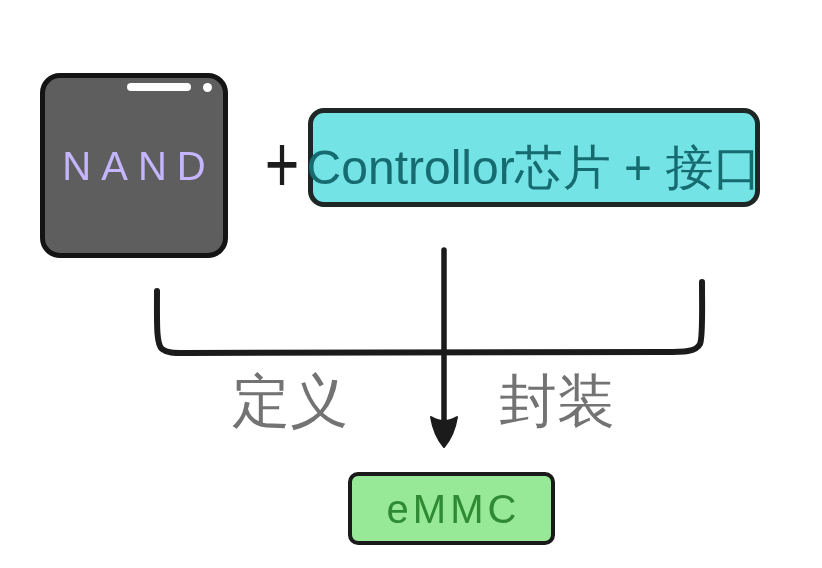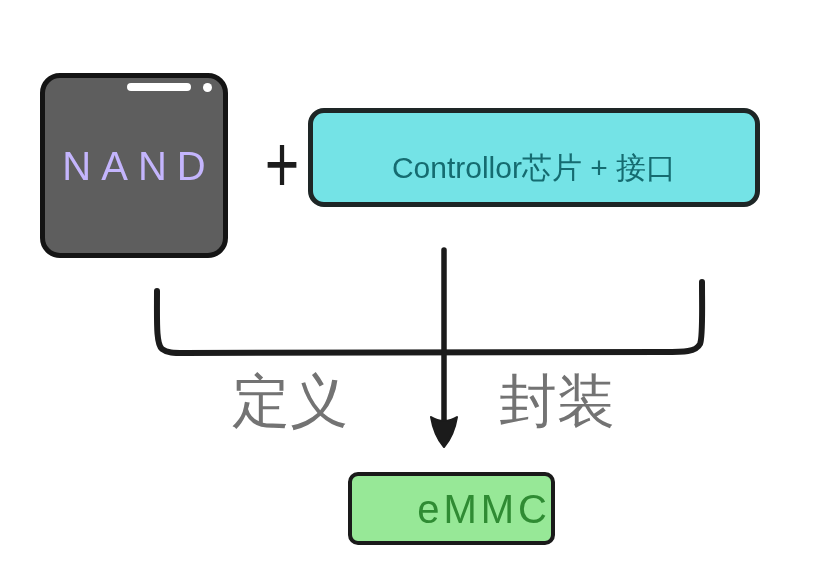--- a/index.html
+++ b/index.html
@@ -85,21 +85,21 @@
     box-sizing: border-box;
     background: #74E3E6;
     border: 5px solid #1E2626;
     border-radius: 16px;
     display: flex;
     align-items: center;
     justify-content: center;
   }
   .controller-label {
     color: #156B70;
-    font-size: 30px;
+    font-size: 48px;
     font-weight: 400;
     white-space: nowrap;
     line-height: 1;
     margin-top: 20px;
   }
 
   
   .lines-svg {
     position: absolute;
     left: 0;
@@ -127,21 +127,21 @@
     left: 348px;
     top: 472px;
     width: 207px;
     height: 73px;
     box-sizing: border-box;
     background: #97E897;
     border: 4px solid #1A1A1A;
     border-radius: 10px;
     display: flex;
     align-items: center;
-    justify-content: flex-end;
+    justify-content: center;
   }
   .emmc-label {
     color: #2F8B33;
     font-size: 40px;
     font-weight: 400;
     letter-spacing: 4px;
     text-indent: 4px;
     line-height: 1;
   }
 </style>

